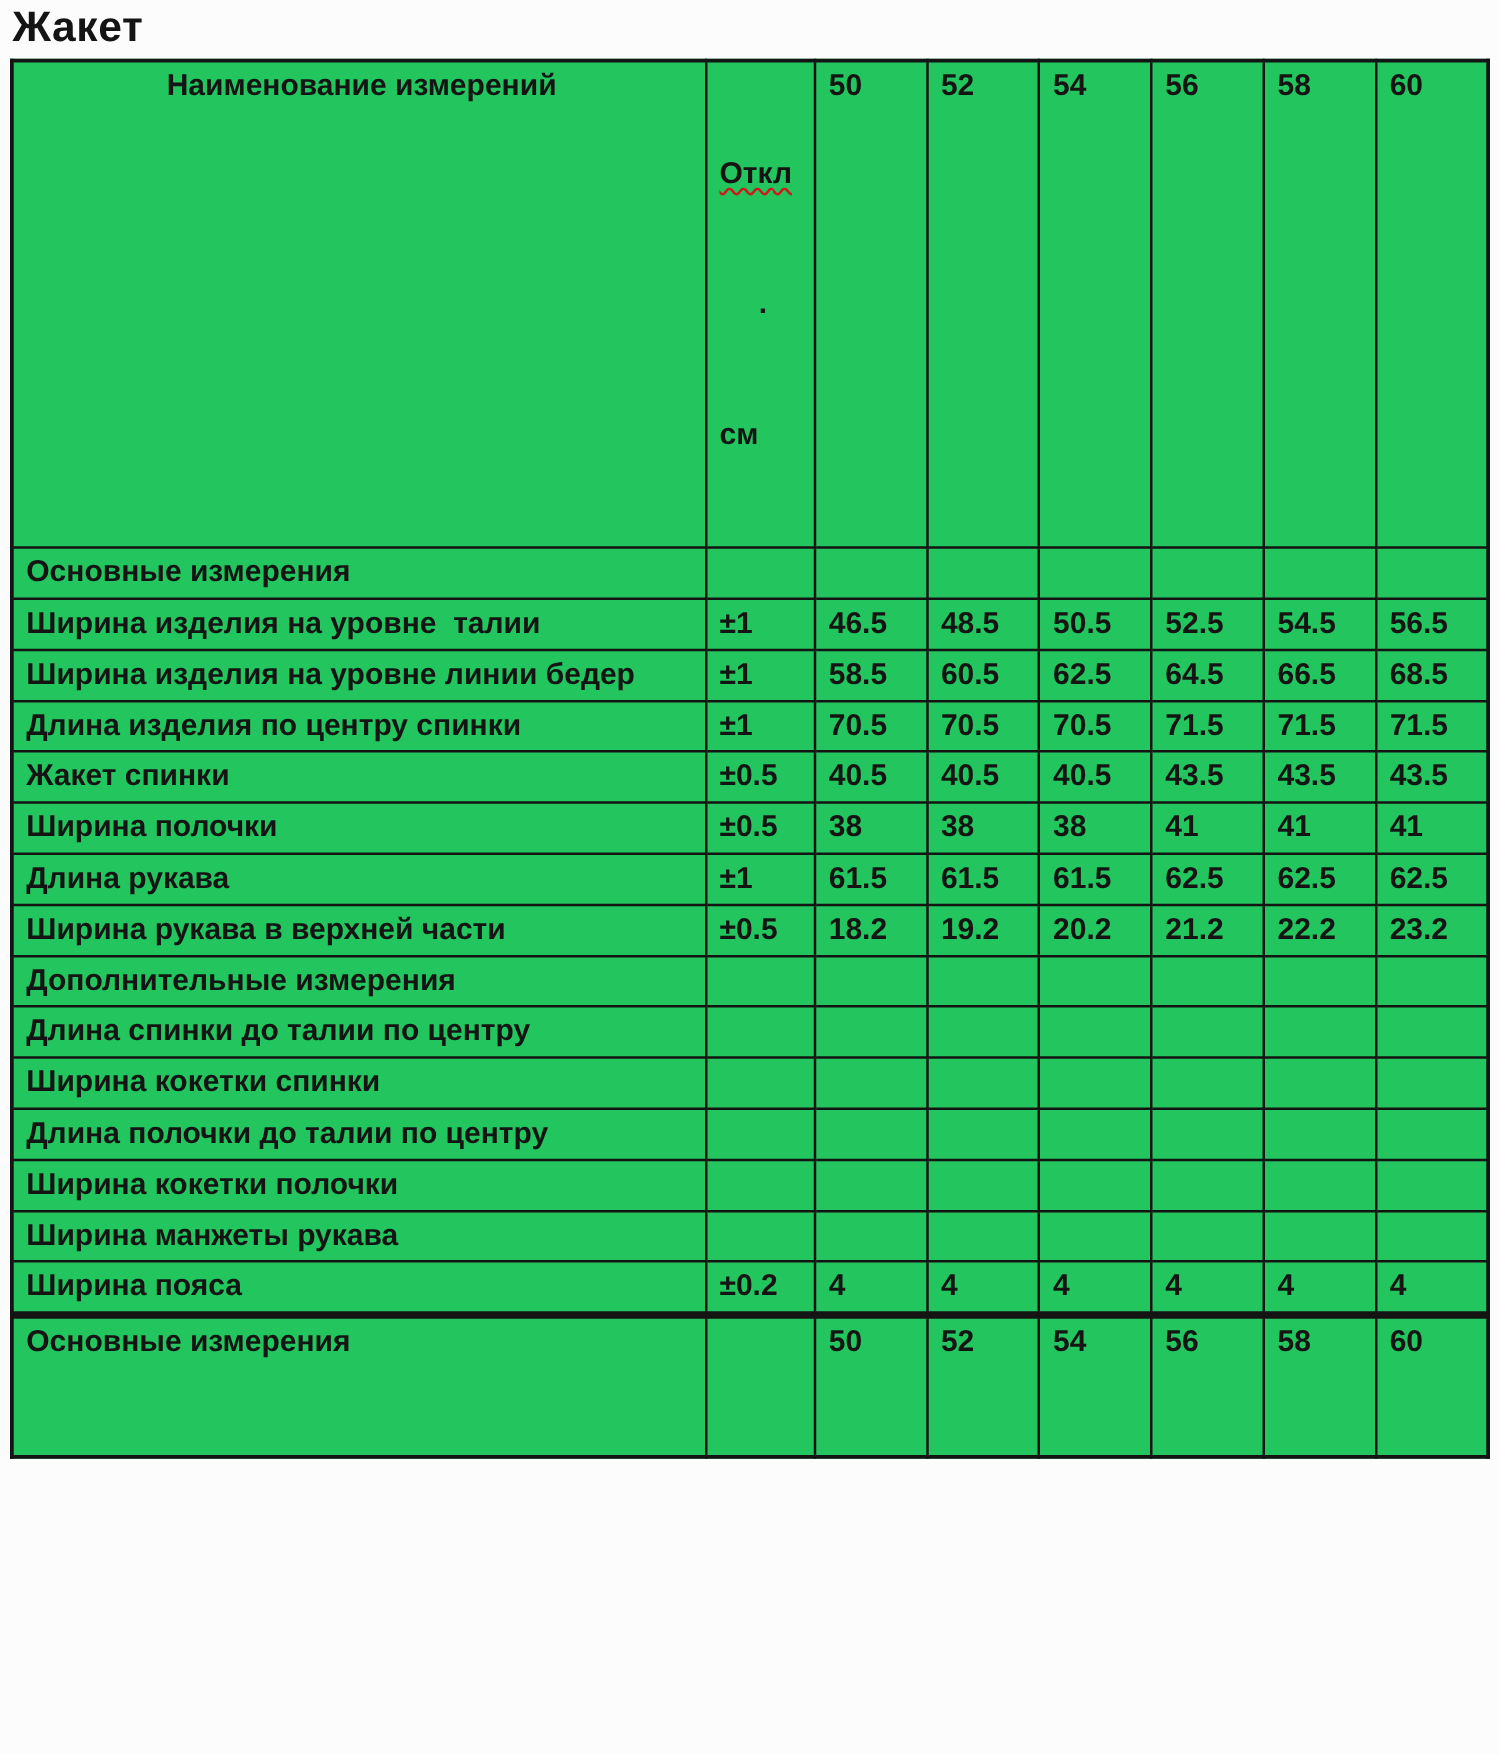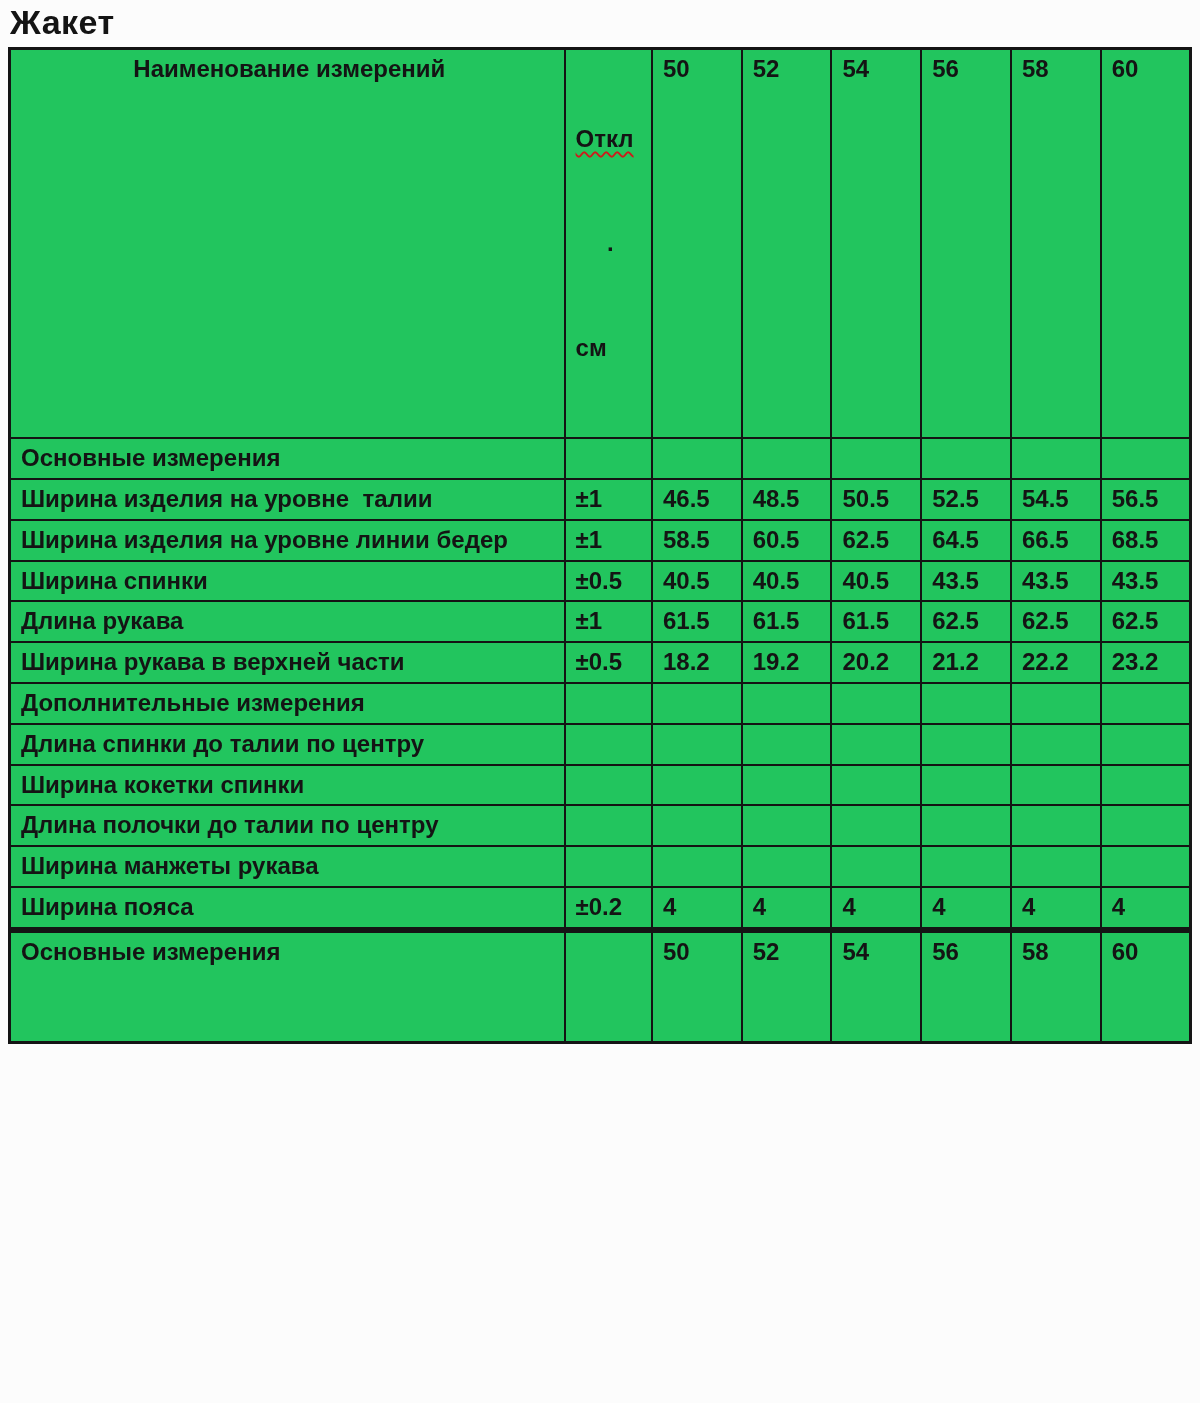--- a/index.html
+++ b/index.html
@@ -128,28 +128,48 @@
           <td class="name-cell">Ширина изделия на уровне линии бедер</td>
           <td class="tol-cell">±1</td>
           <td class="val-cell">58.5</td>
           <td class="val-cell">60.5</td>
           <td class="val-cell">62.5</td>
           <td class="val-cell">64.5</td>
           <td class="val-cell">66.5</td>
           <td class="val-cell">68.5</td>
         </tr>
         <tr>
-          <td class="name-cell">Ширина спинки</td>
+          <td class="name-cell">Длина изделия по центру спинки</td>
+          <td class="tol-cell">±1</td>
+          <td class="val-cell">70.5</td>
+          <td class="val-cell">70.5</td>
+          <td class="val-cell">70.5</td>
+          <td class="val-cell">71.5</td>
+          <td class="val-cell">71.5</td>
+          <td class="val-cell">71.5</td>
+        </tr>
+        <tr>
+          <td class="name-cell">Жакет спинки</td>
           <td class="tol-cell">±0.5</td>
           <td class="val-cell">40.5</td>
           <td class="val-cell">40.5</td>
           <td class="val-cell">40.5</td>
           <td class="val-cell">43.5</td>
           <td class="val-cell">43.5</td>
           <td class="val-cell">43.5</td>
+        </tr>
+        <tr>
+          <td class="name-cell">Ширина полочки</td>
+          <td class="tol-cell">±0.5</td>
+          <td class="val-cell">38</td>
+          <td class="val-cell">38</td>
+          <td class="val-cell">38</td>
+          <td class="val-cell">41</td>
+          <td class="val-cell">41</td>
+          <td class="val-cell">41</td>
         </tr>
         <tr>
           <td class="name-cell">Длина рукава</td>
           <td class="tol-cell">±1</td>
           <td class="val-cell">61.5</td>
           <td class="val-cell">61.5</td>
           <td class="val-cell">61.5</td>
           <td class="val-cell">62.5</td>
           <td class="val-cell">62.5</td>
           <td class="val-cell">62.5</td>
@@ -189,20 +209,30 @@
           <td class="tol-cell"></td>
           <td class="val-cell"></td>
           <td class="val-cell"></td>
           <td class="val-cell"></td>
           <td class="val-cell"></td>
           <td class="val-cell"></td>
           <td class="val-cell"></td>
         </tr>
         <tr>
           <td class="name-cell">Длина полочки до талии по центру</td>
+          <td class="tol-cell"></td>
+          <td class="val-cell"></td>
+          <td class="val-cell"></td>
+          <td class="val-cell"></td>
+          <td class="val-cell"></td>
+          <td class="val-cell"></td>
+          <td class="val-cell"></td>
+        </tr>
+        <tr>
+          <td class="name-cell">Ширина кокетки полочки</td>
           <td class="tol-cell"></td>
           <td class="val-cell"></td>
           <td class="val-cell"></td>
           <td class="val-cell"></td>
           <td class="val-cell"></td>
           <td class="val-cell"></td>
           <td class="val-cell"></td>
         </tr>
         <tr>
           <td class="name-cell">Ширина манжеты рукава</td>

